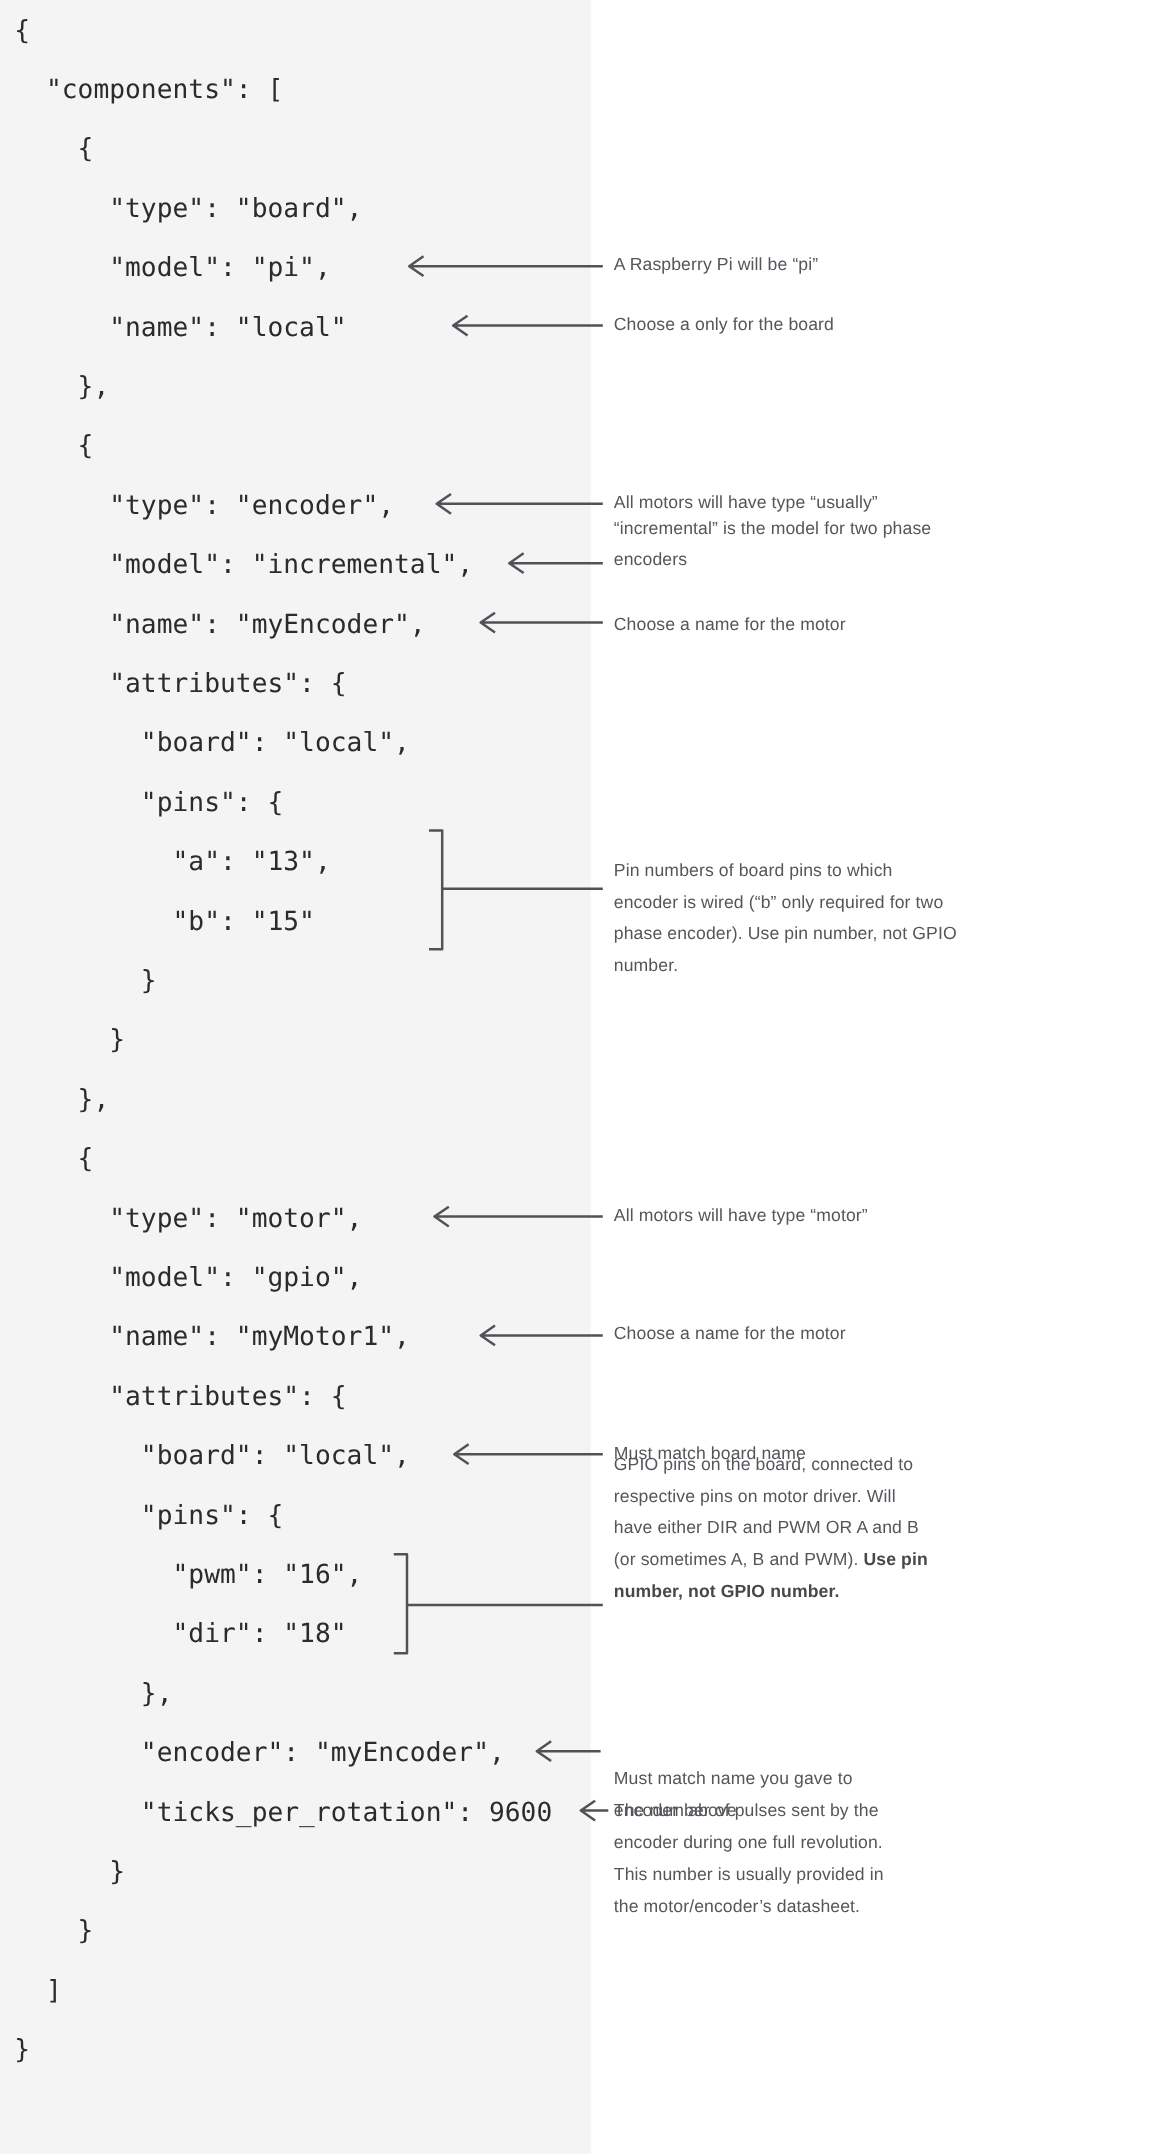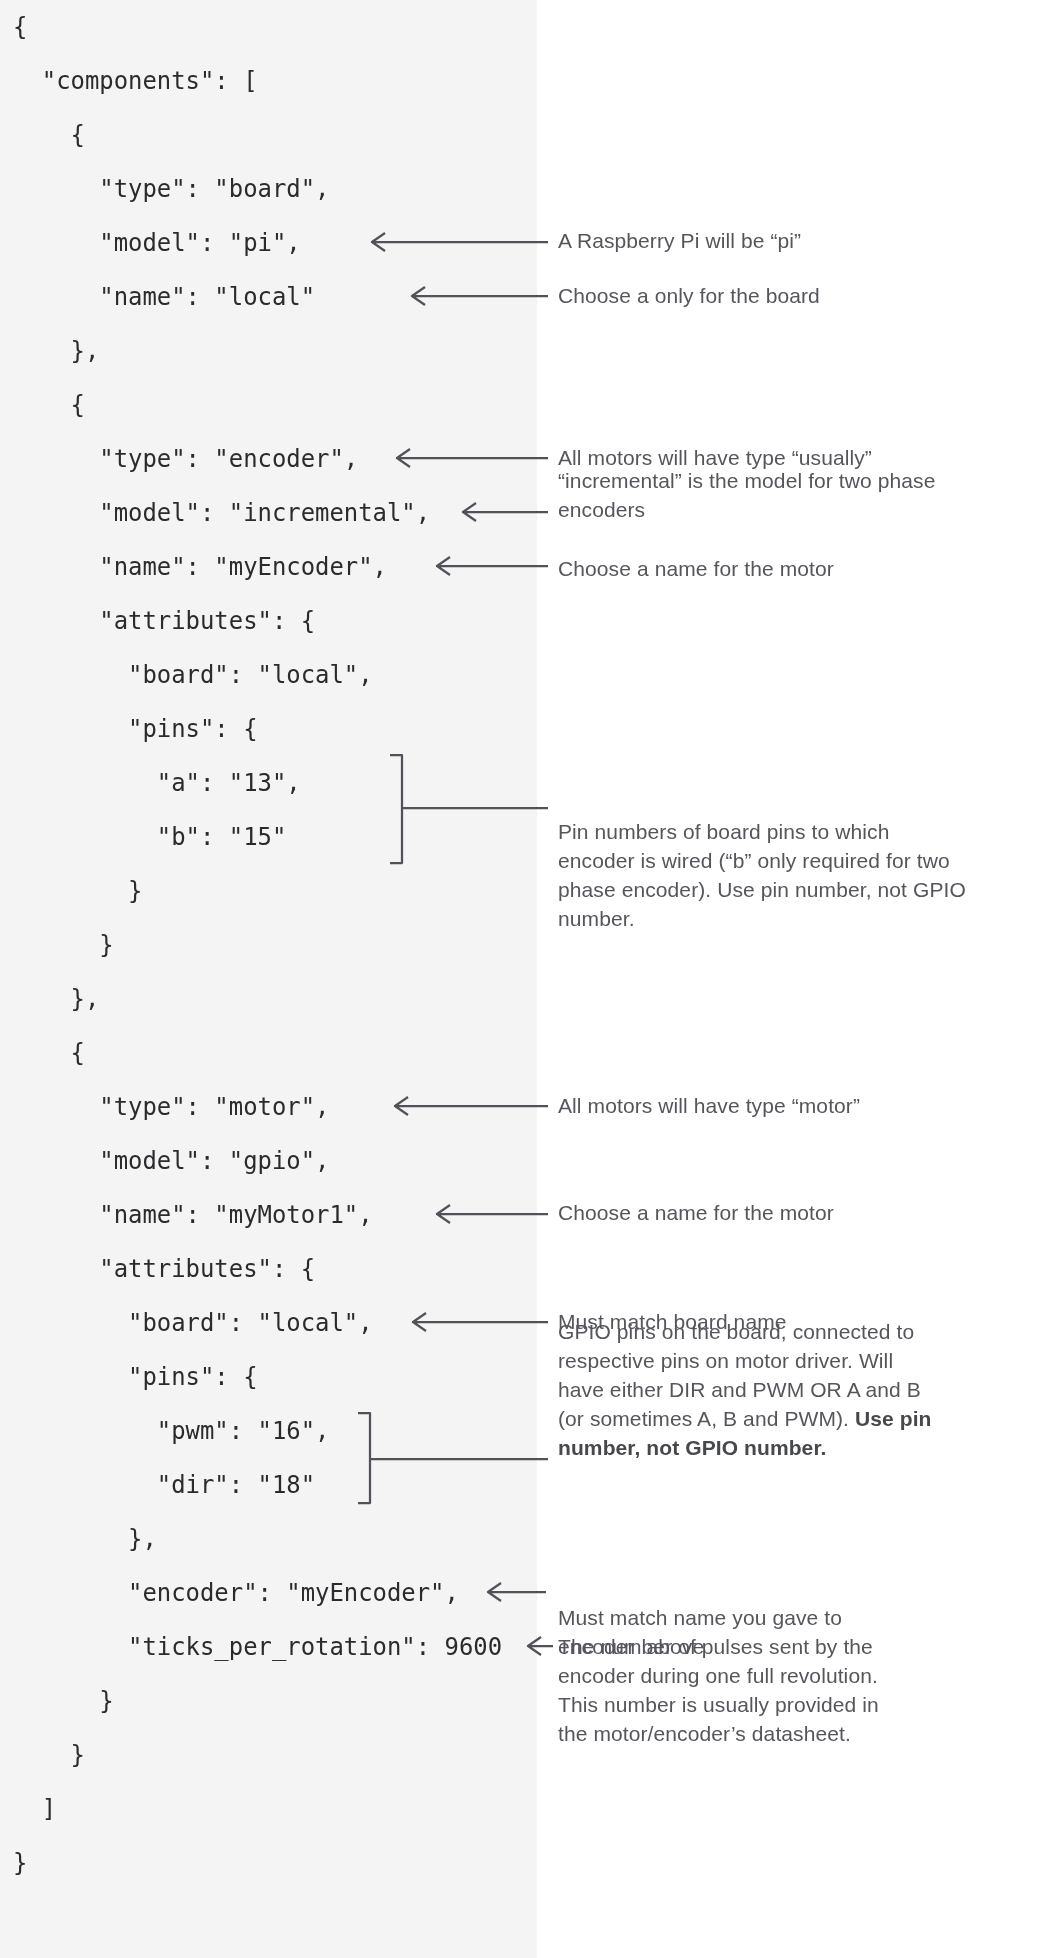--- a/index.html
+++ b/index.html
@@ -26,21 +26,21 @@
     font-family: "DejaVu Sans Mono", monospace;
     font-size: 23.9px;
     line-height: 54px;
     color: #2a2b2d;
     white-space: pre;
   }
   .note {
     position: absolute;
     left: 558px;
     width: 492px;
-    font-size: 21px;
+    font-size: 16px;
     line-height: 29px;
     color: #55565b;
     white-space: pre-wrap;
     letter-spacing: 0.1px;
   }
   .note b { font-weight: 700; color: #47484c; }
   svg.overlay {
     position: absolute;
     top: 0; left: 0;
     width: 1058px;
@@ -96,21 +96,21 @@
 }</pre>
   </div>
 
   <div>
     <div class="note" style="top:226px">A Raspberry Pi will be “pi”</div>
     <div class="note" style="top:281px">Choose a only for the board</div>
     <div class="note" style="top:443px">All motors will have type “usually”</div>
     <div class="note" style="top:466px">“incremental” is the model for two phase
 encoders</div>
     <div class="note" style="top:554px">Choose a name for the motor</div>
-    <div class="note" style="top:817px">Pin numbers of board pins to which
+    <div class="note" style="top:777px">Pin numbers of board pins to which
 encoder is wired (“b” only required for two
 phase encoder). Use pin number, not GPIO
 number.</div>
     <div class="note" style="top:1091px">All motors will have type “motor”</div>
     <div class="note" style="top:1198px">Choose a name for the motor</div>
     <div class="note" style="top:1307px">Must match board name</div>
     <div class="note" style="top:1317px"><span>GPIO pins on the board, connected to
 respective pins on motor driver. Will
 have either DIR and PWM OR A and B
 (or sometimes A, B and PWM). </span><b>Use pin

